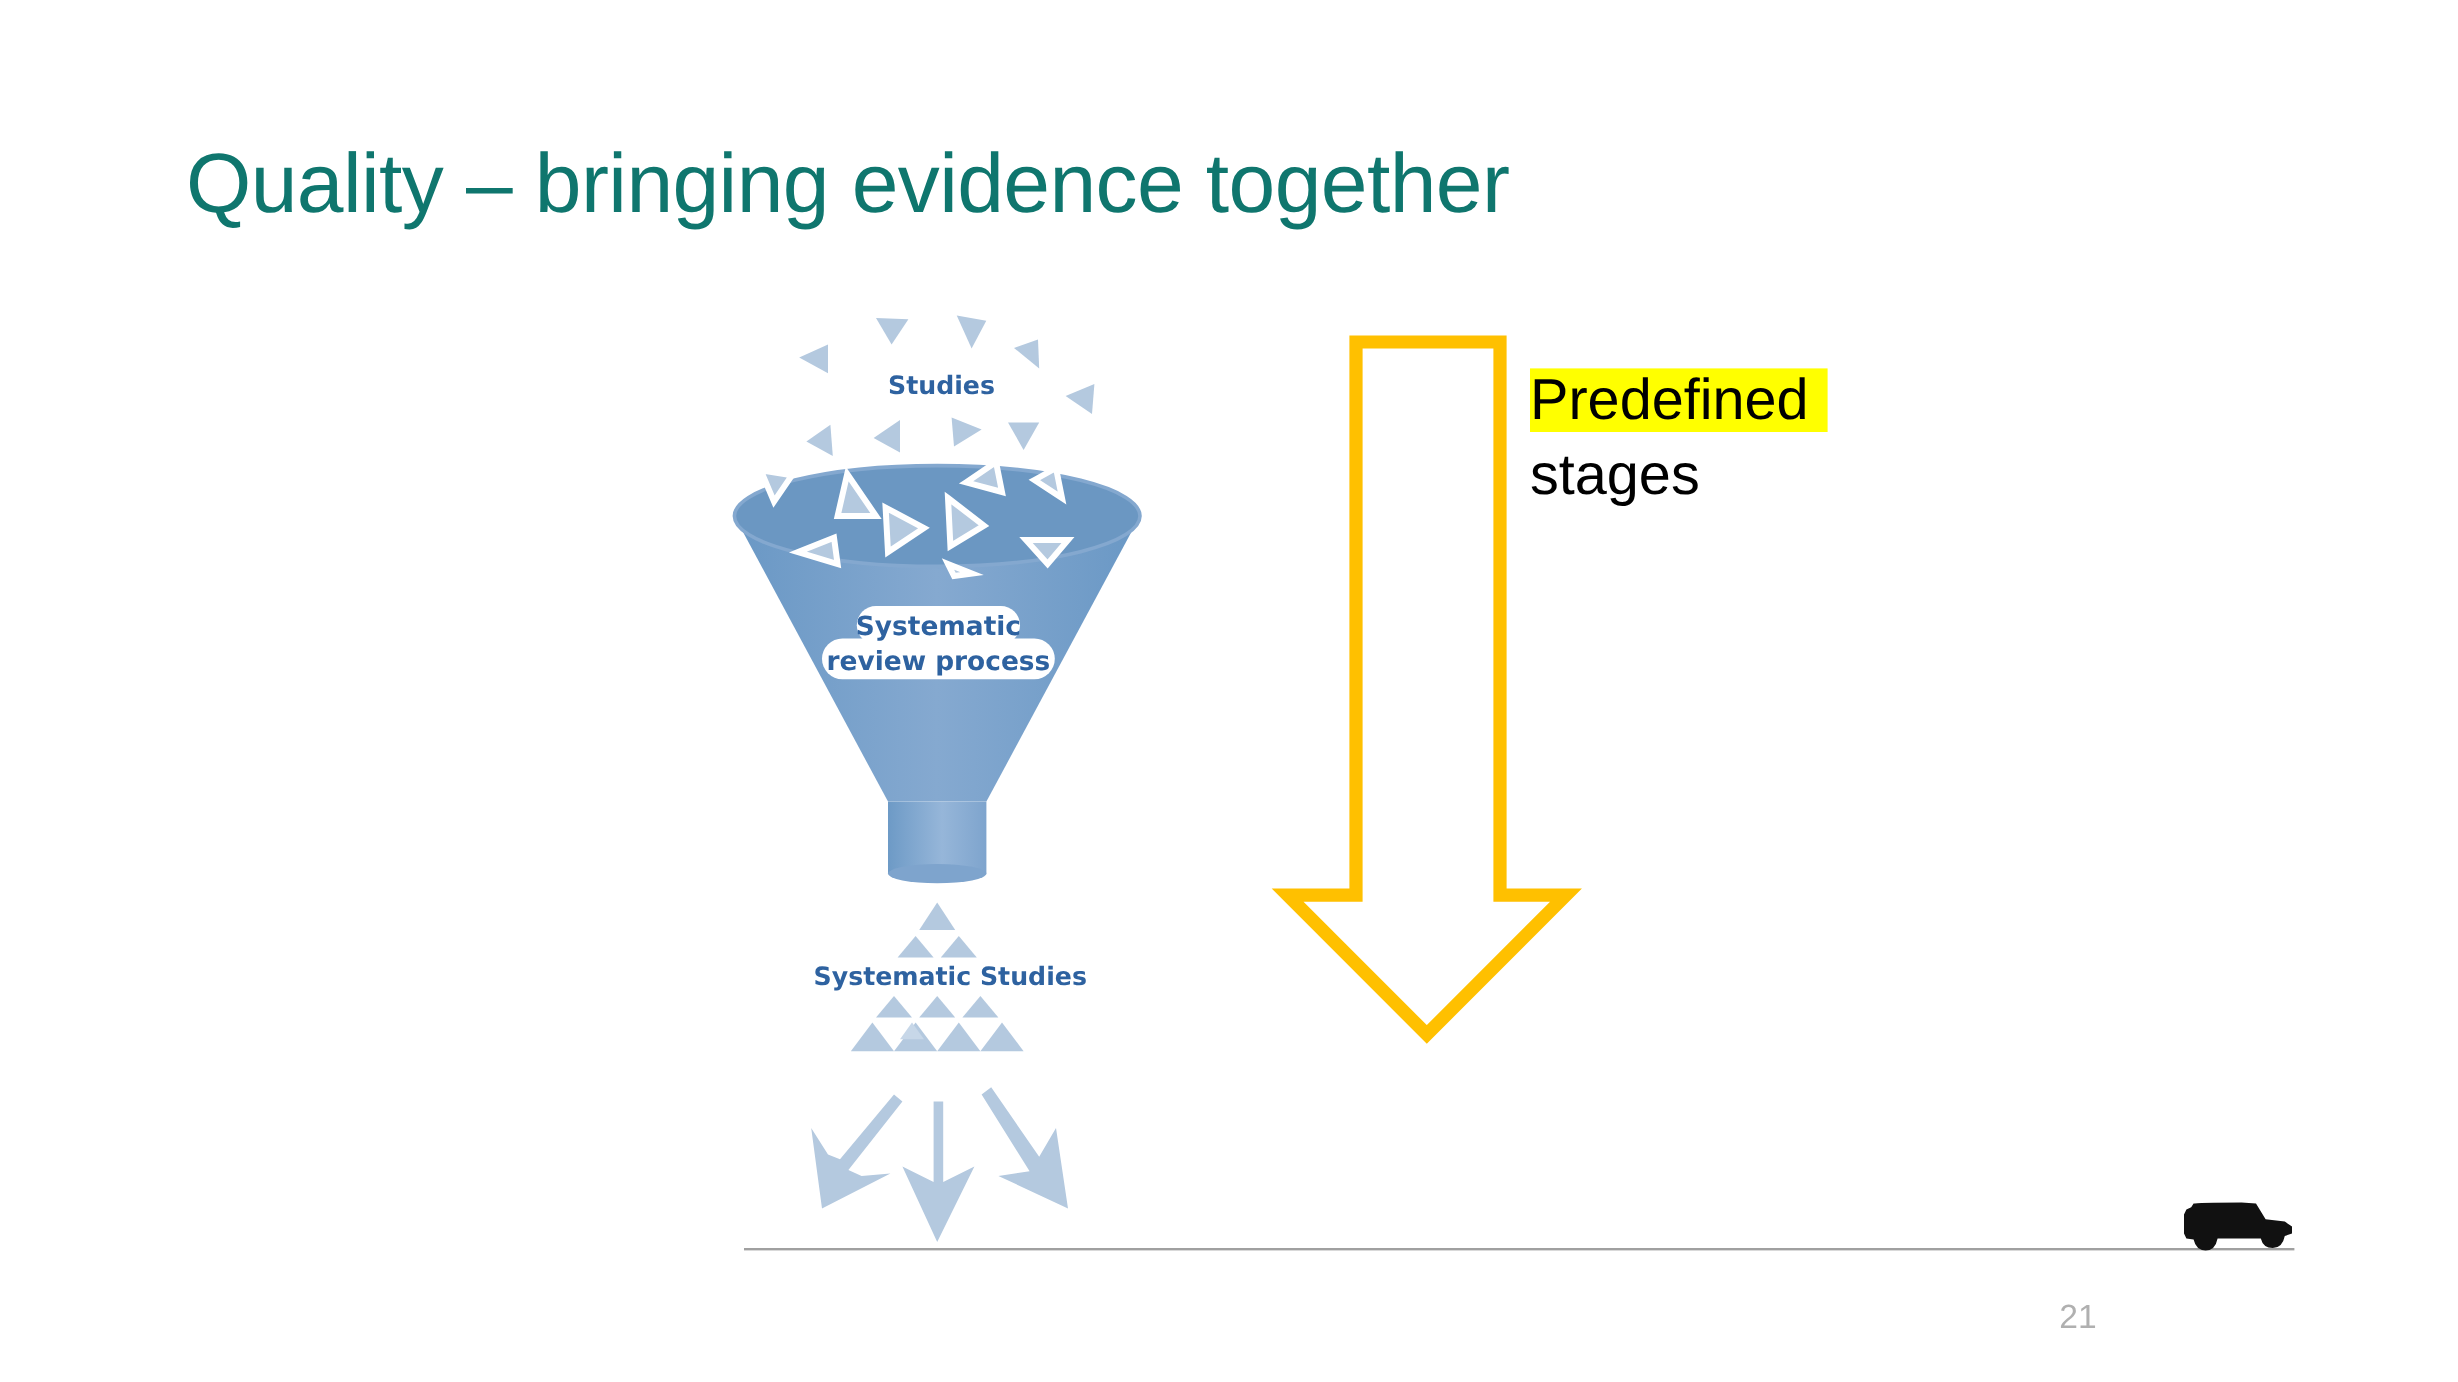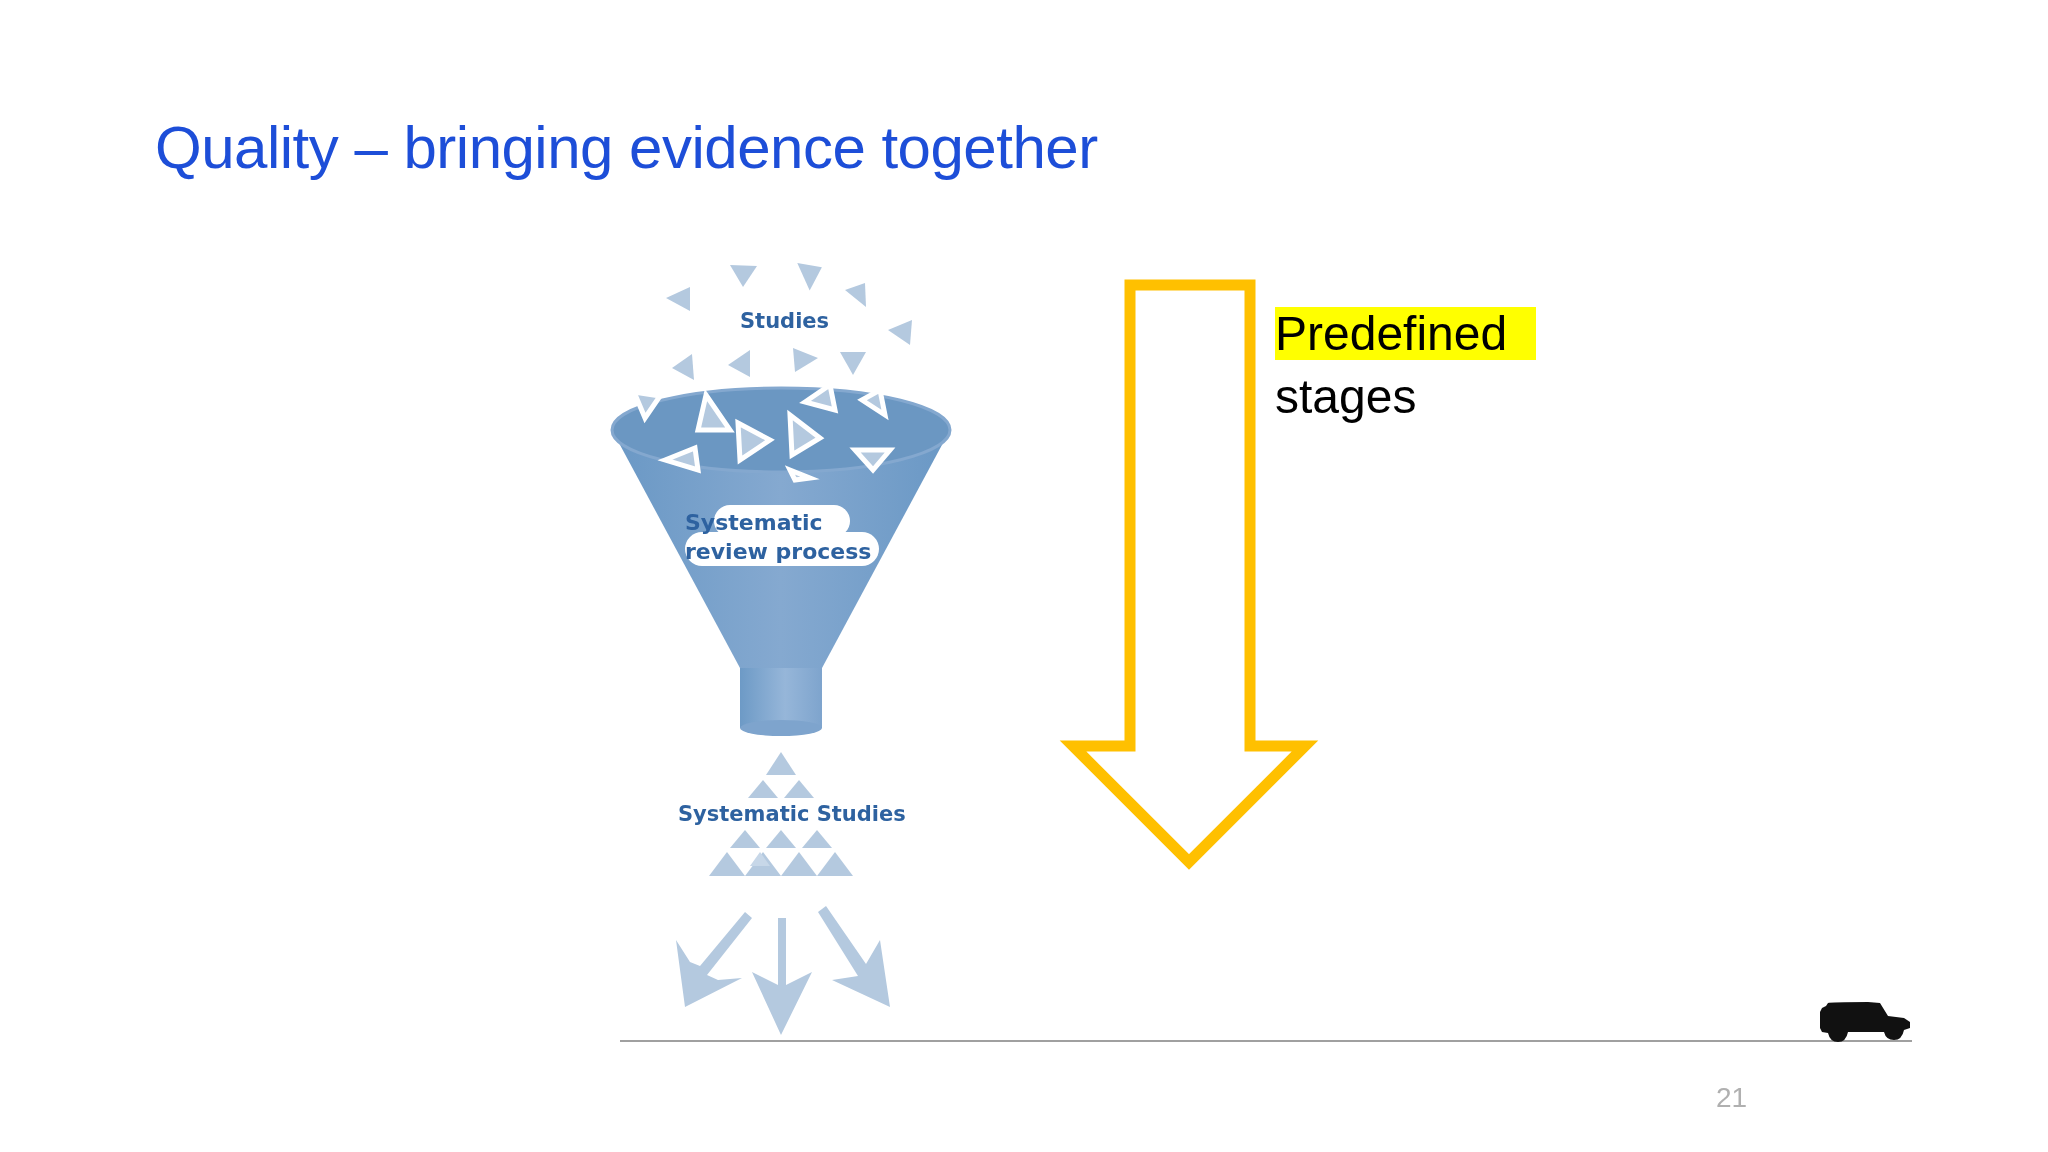--- a/index.html
+++ b/index.html
@@ -1,25 +1,25 @@
 <!DOCTYPE html>
 <html><head>
   <meta charset="utf-8">
   <style>
     html, body { margin:0; padding:0; }
     body { width:2048px; height:1152px; background:#ffffff; position:relative; overflow:hidden; font-family:"Liberation Sans", sans-serif; }
-    .title { position:absolute; left:155px; top:118px; font-size:60px; color:#1d4ed8; line-height:1; letter-spacing:-0.5px; white-space:nowrap; }
+    .title { position:absolute; left:155px; top:118px; font-size:70px; color:#0f766e; line-height:1; letter-spacing:-0.5px; white-space:nowrap; }
     .diagram { position:absolute; left:0; top:0; }
-    .label { position:absolute; font-family:"DejaVu Sans", sans-serif; font-weight:bold; color:#2e62a0; white-space:nowrap; text-align:left; }
+    .label { position:absolute; font-family:"DejaVu Sans", sans-serif; font-weight:bold; color:#2e62a0; white-space:nowrap; text-align:center; }
     .studies { left:740px; top:309px; font-size:21px; }
     .proc-pill { position:absolute; background:#fff; border-radius:22px; }
     .proc { left:700px; top:508px; font-size:22px; line-height:29px; }
     .sr { left:678px; top:802px; font-size:21px; }
     .side-text { position:absolute; left:1275px; top:302px; font-size:48px; line-height:63px; color:#000; }
-    .hl { background:#ffff00; padding-right:29px; }
+    .hl { background:#ffff00; padding-right:16px; }
     .footer-line { position:absolute; left:620px; top:1040px; width:1292px; height:2px; background:#a0a0a0; }
     .page-num { position:absolute; left:1716px; top:1046px; font-size:28px; color:#b0b0b0;margin-top:36px; }
     .car { position:absolute; left:1818px; top:1000px; }
   </style>
 </head>
 <body>
 
 <div class="title">Quality – bringing evidence together</div>
 
 <svg class="diagram" width="2048" height="1152">

